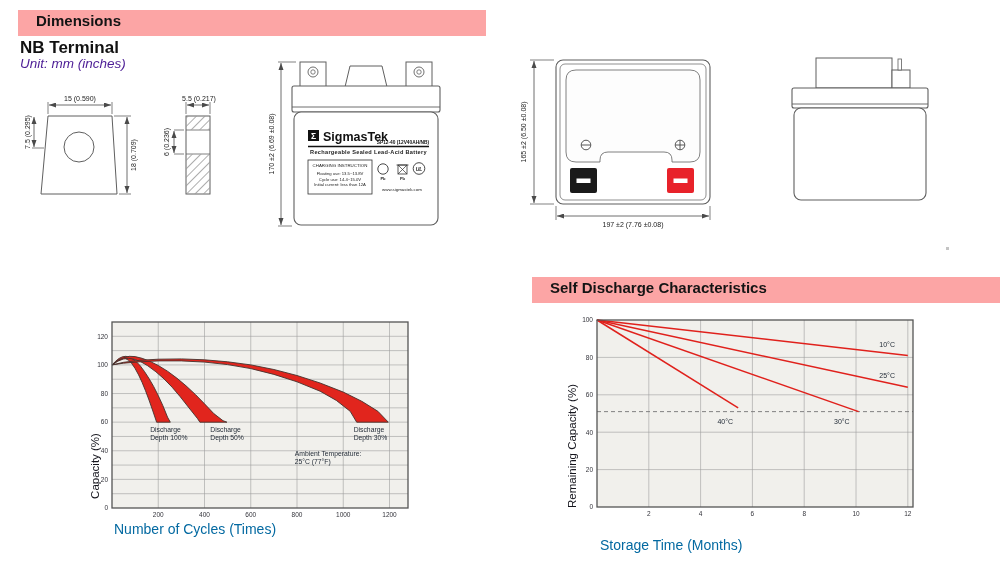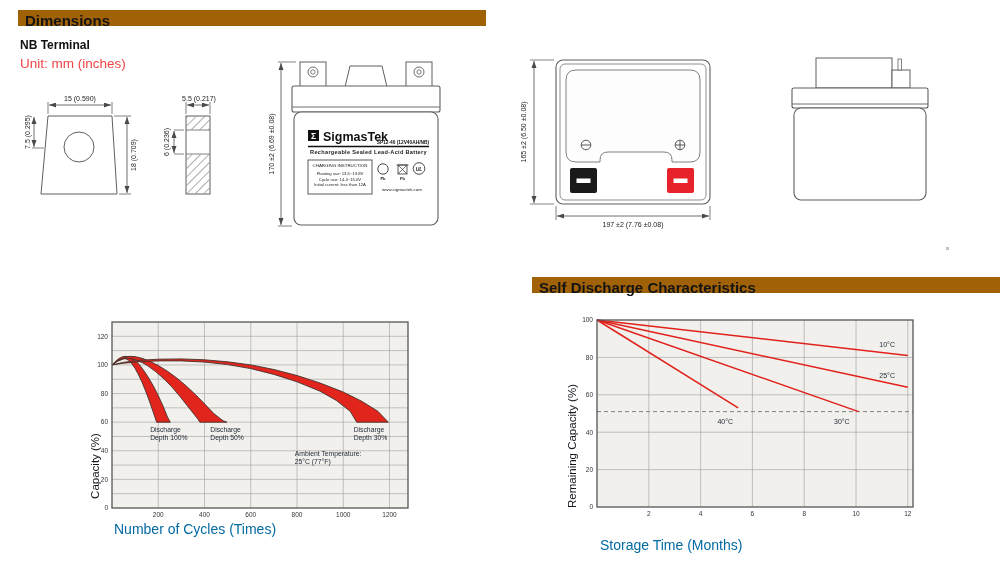--- a/index.html
+++ b/index.html
@@ -1,21 +1,21 @@
 <!DOCTYPE html>
 <html><head>
 <meta charset="utf-8">
 <style>
   html,body{margin:0;padding:0;background:#fff;}
   #page{position:relative;width:1000px;height:574px;background:#ffffff;
         font-family:"Liberation Sans",sans-serif;overflow:hidden;}
-  .secbar{position:absolute;height:16px;background:#a16207;color:#141414;
-          font-size:15px;font-weight:bold;line-height:22px;padding-left:7px;box-sizing:border-box;}
-  .subtitle{position:absolute;font-size:12px;font-weight:bold;color:#111;}
-  .unitnote{position:absolute;font-size:13.5px;color:#ef4444;}
+  .secbar{position:absolute;height:26px;background:#fca5a5;color:#141414;
+          font-size:15px;font-weight:bold;line-height:22px;padding-left:18px;box-sizing:border-box;}
+  .subtitle{position:absolute;font-size:17px;font-weight:bold;color:#111;}
+  .unitnote{position:absolute;font-size:13.5px;color:#4c1d95;font-style:italic;}
   .axis-xlabel{position:absolute;font-size:14px;color:#0369a1;}
   .axis-ylabel{position:absolute;font-size:11.5px;color:#15151d;text-align:center;transform:rotate(-90deg);}
   .plot-mount{position:absolute;}
   .plot-mount svg{overflow:visible;display:block;}
   .drawing{position:absolute;}
   .stray{position:absolute;width:3px;height:3px;background:#c4c4c4;}
   svg text{font-family:"Liberation Sans",sans-serif;}
 </style>
 </head>
 <body>

